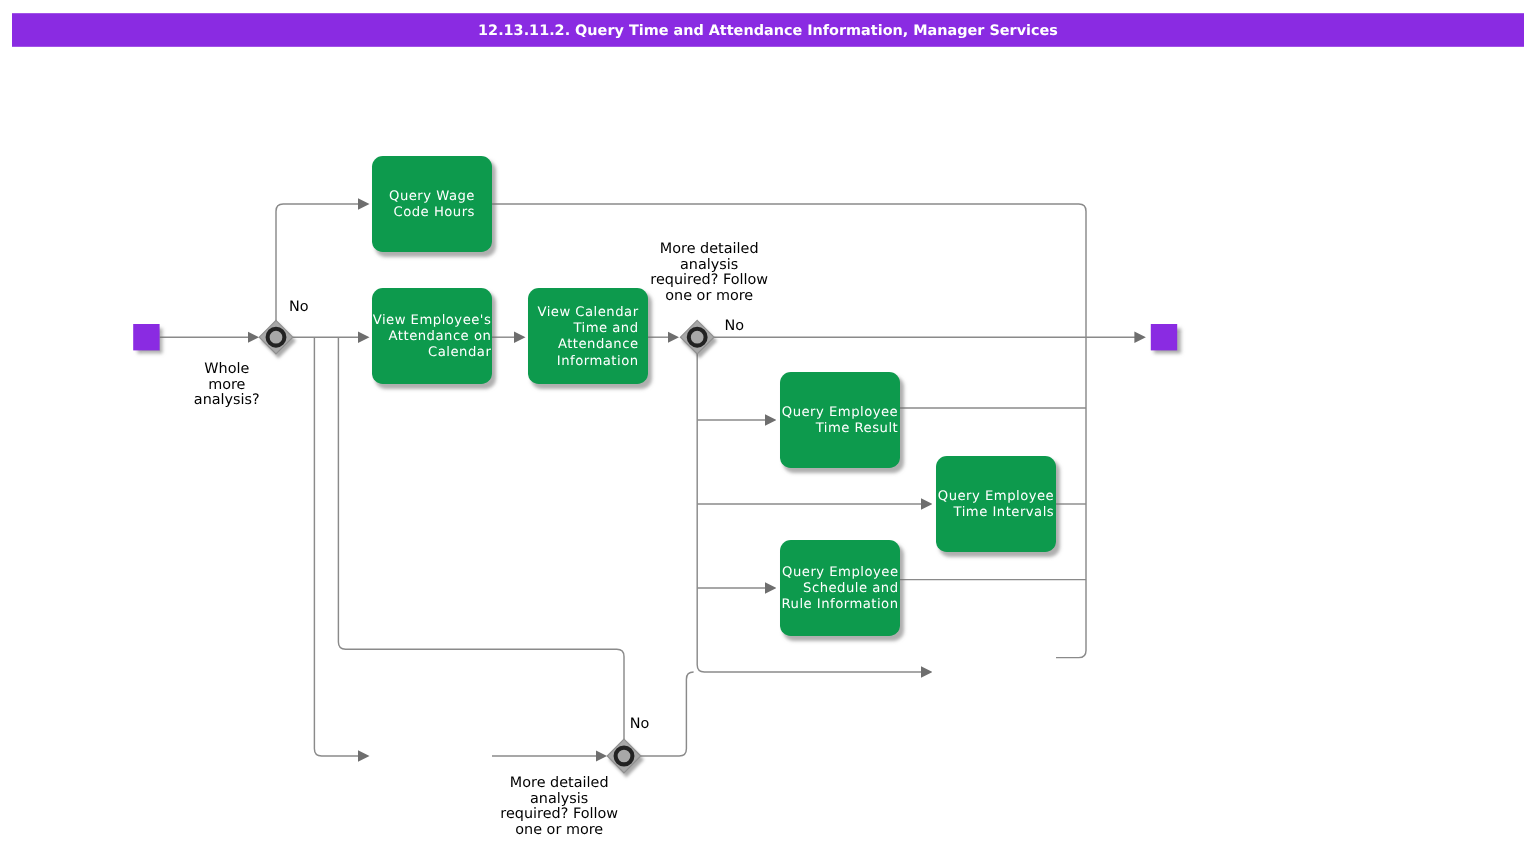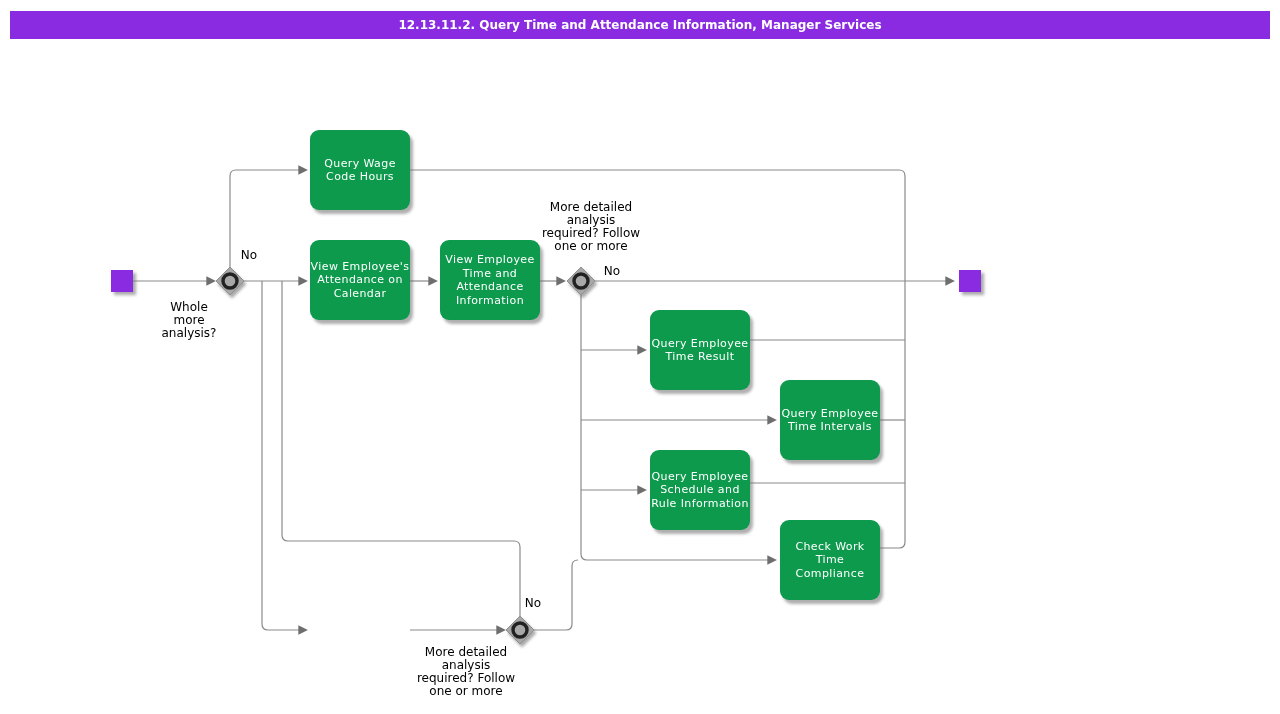--- a/index.html
+++ b/index.html
@@ -20,21 +20,21 @@
   .ring { fill:none; stroke:var(--decision-ring,#222222); stroke-width:3.4; }
   .decision { filter:drop-shadow(2.5px 3px 1.5px rgba(100,100,100,.55)); }
   .activity {
     position:absolute; width:100px; height:80px; z-index:2;
     background:var(--activity-fill,#0D9A4D); border-radius:9px;
     box-shadow:3px 4px 3px rgba(110,110,110,.55);
     display:flex; align-items:center; justify-content:center;
     text-align:center; color:var(--activity-text,#ffffff);
     font-size:11px; line-height:13.5px; letter-spacing:.4px; cursor:pointer;
   }
-  .activity-label { white-space:pre-line; }
+  .activity-label { white-space:pre-line;text-align:right; }
   .terminal {
     position:absolute; width:22px; height:22px; z-index:2;
     background:var(--terminal-node,#8A2BE2);
     box-shadow:3px 3px 3px rgba(110,110,110,.6);
   }
   .flabel {
     position:absolute; z-index:2; text-align:center;
     font-size:12px; line-height:13px; color:var(--label-text,#000000);
     white-space:pre-line;
   }
@@ -94,42 +94,37 @@
   <div class="activity" style="left:310px;top:130px">
     <span class="activity-label">Query Wage
 Code Hours</span>
   </div>
   <div class="activity" style="left:310px;top:240px">
     <span class="activity-label">View Employee's
 Attendance on
 Calendar</span>
   </div>
   <div class="activity" style="left:440px;top:240px">
-    <span class="activity-label">View Employee
+    <span class="activity-label">View Calendar
 Time and
 Attendance
 Information</span>
   </div>
   <div class="activity" style="left:650px;top:310px">
     <span class="activity-label">Query Employee
 Time Result</span>
   </div>
   <div class="activity" style="left:780px;top:380px">
     <span class="activity-label">Query Employee
 Time Intervals</span>
   </div>
   <div class="activity" style="left:650px;top:450px">
     <span class="activity-label">Query Employee
 Schedule and
 Rule Information</span>
-  </div>
-  <div class="activity" style="left:780px;top:520px">
-    <span class="activity-label">Check Work
-Time
-Compliance</span>
   </div>
 
   <div class="flabel" style="left:149px;top:301px;width:80px">Whole
 more
 analysis?</div>
   <div class="flabel" style="left:237px;top:249px;width:24px">No</div>
   <div class="flabel" style="left:531px;top:201px;width:120px">More detailed
 analysis
 required? Follow
 one or more</div>

